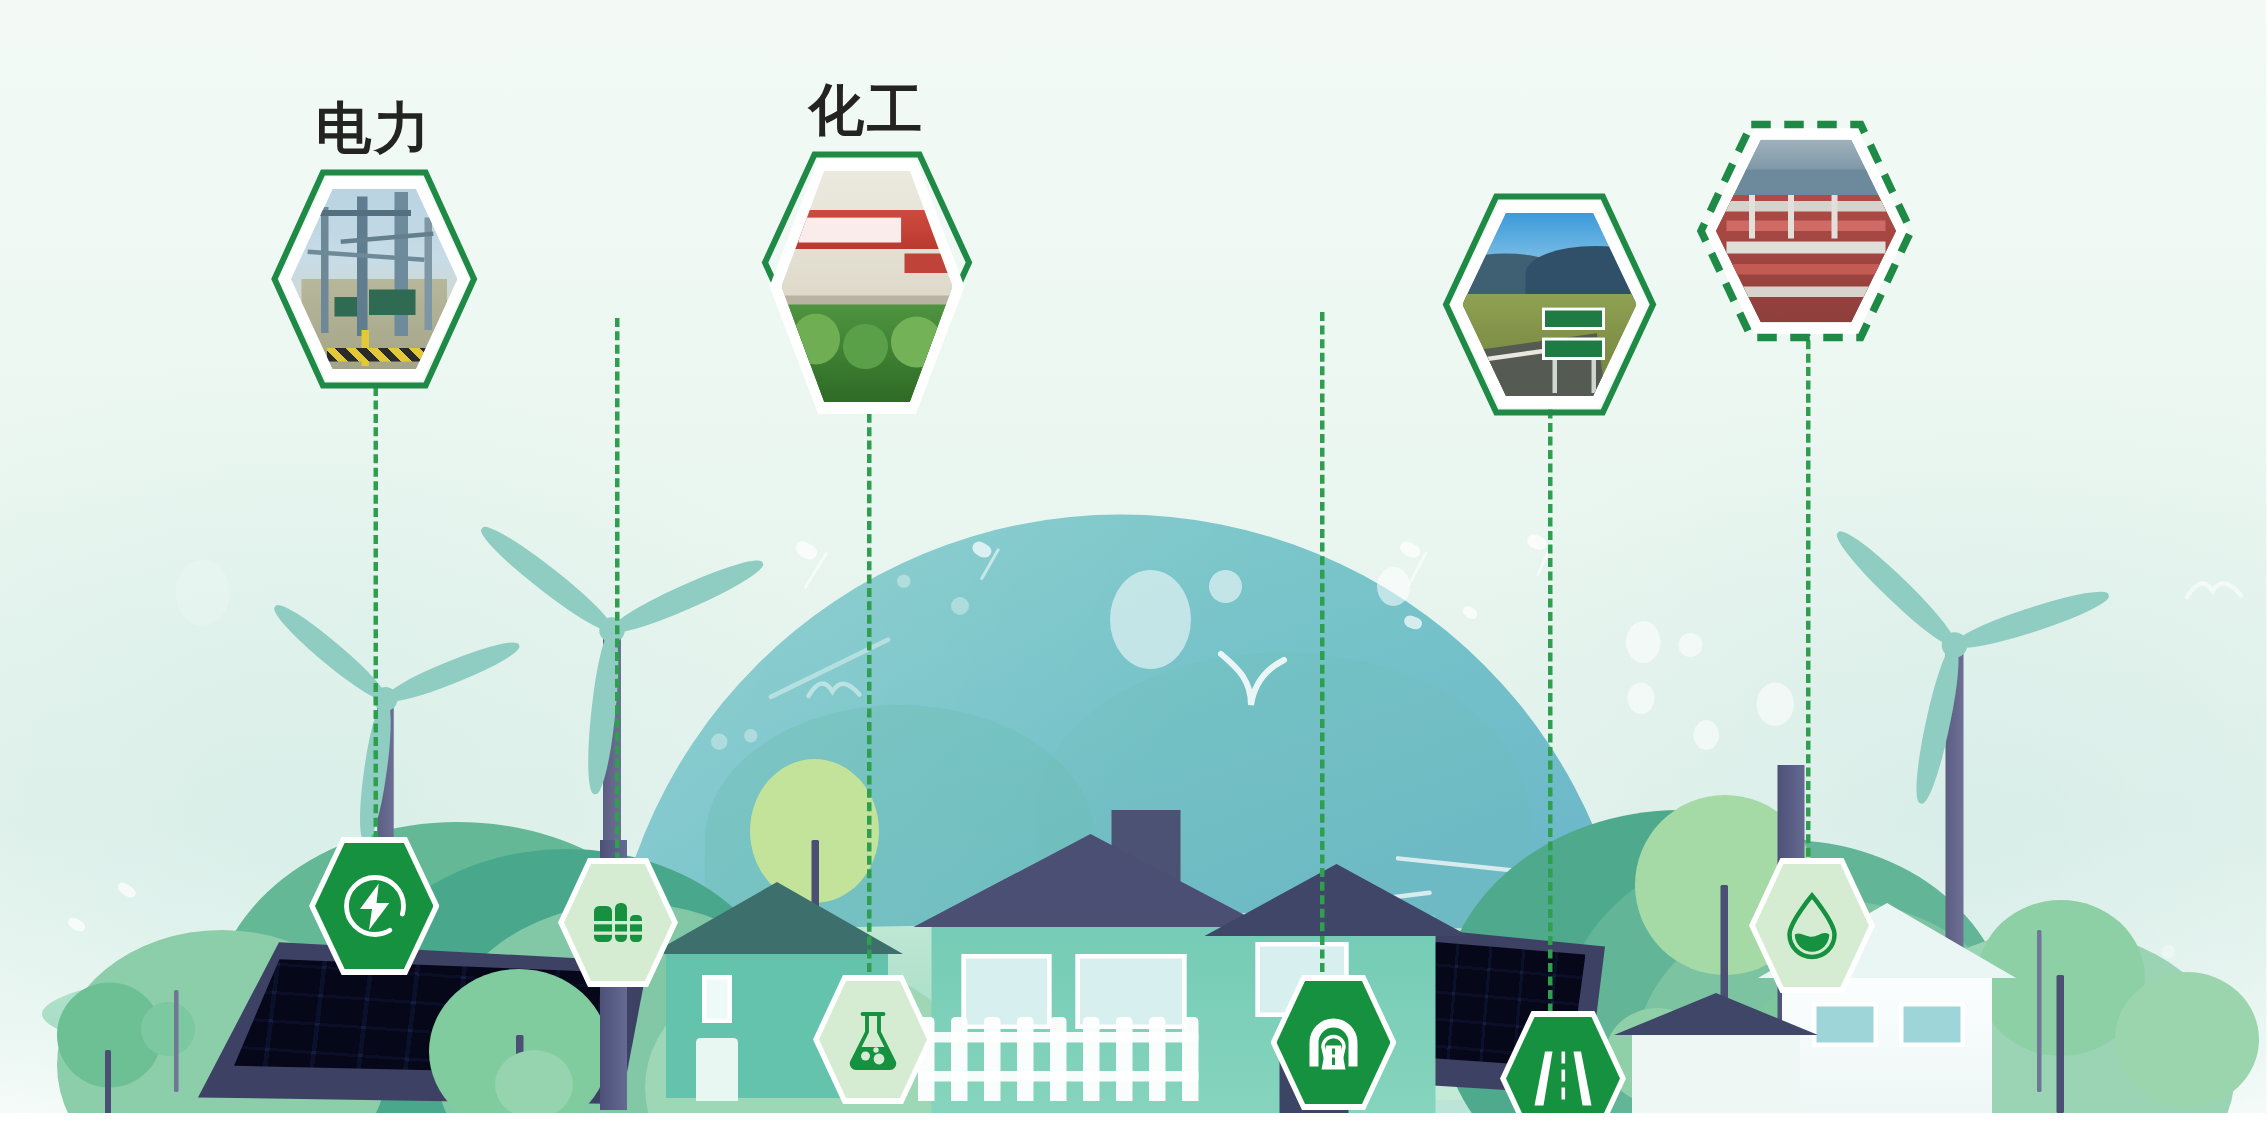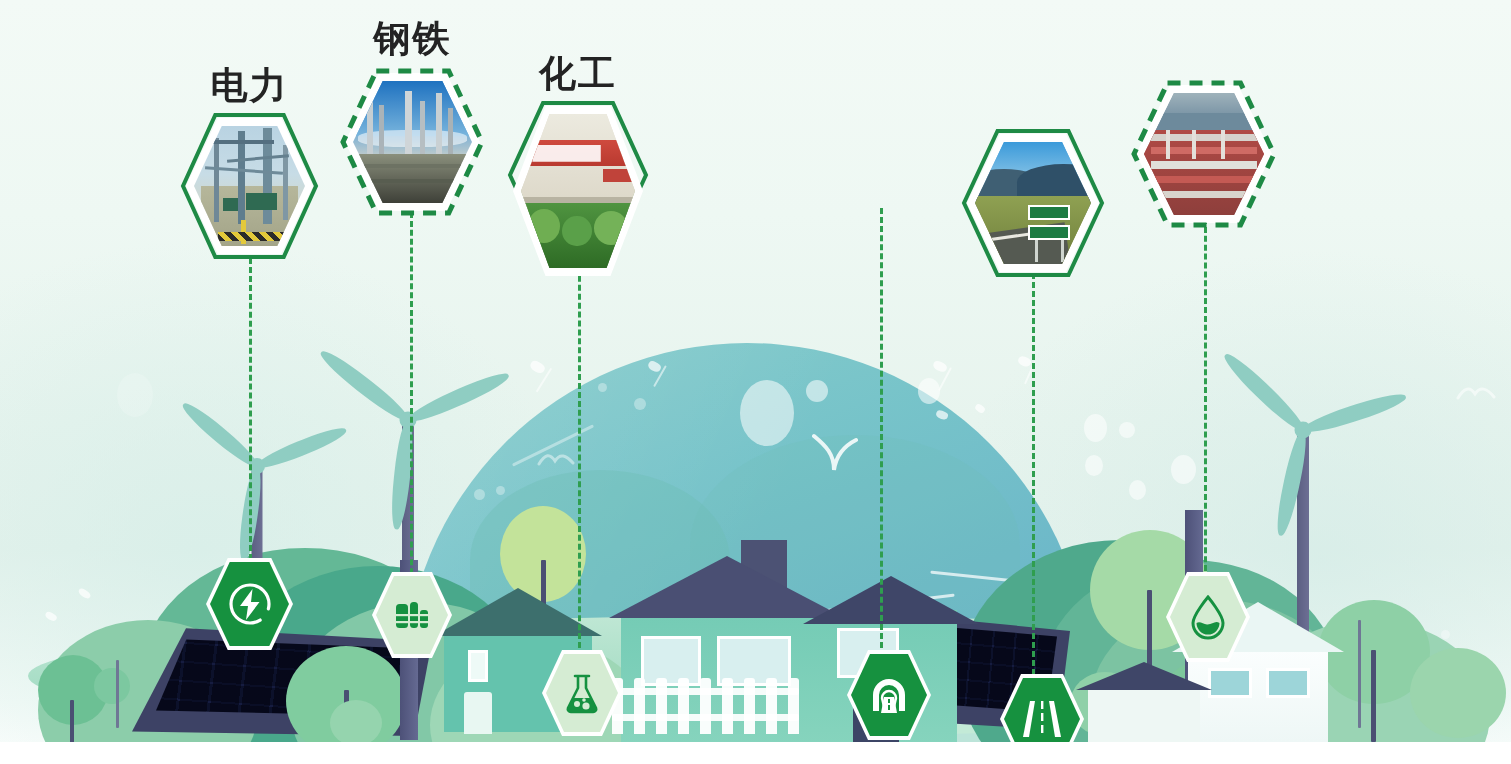--- a/index.html
+++ b/index.html
@@ -338,42 +338,20 @@
         <i style="left:30%;top:26%;width:56%;height:3px;background:#64808f;transform:rotate(-5deg);"></i>
         <i style="left:10%;top:36%;width:70%;height:3px;background:#6e8a99;transform:rotate(4deg);"></i>
         <i style="left:47%;top:56%;width:28%;height:14%;background:#2f6a52;"></i>
         <i style="left:26%;top:60%;width:14%;height:11%;background:#2f6a52;"></i>
         <i style="left:42%;top:78%;width:5px;height:20%;background:#e3c93a;"></i>
         <i style="left:22%;top:88%;width:62%;height:8%;background:repeating-linear-gradient(45deg,#2a2a2a 0 5px,#e3c93a 5px 10px);"></i>
       </div>
     </div>
   </div>
 
-  <div class="hexcard" style="left:340px;top:68px;width:145px;height:148px;">
-    <div class="hex-label" style="top:-54px;">钢铁</div>
-    <div class="hex-white hexshape"></div>
-    <div class="hex-photo hexshape">
-      <div class="ph ph-steel">
-        <i style="left:0;top:0;width:100%;height:45%;background:linear-gradient(180deg,#1f72c0,#79b5dd);"></i>
-        <i style="left:4%;top:40%;width:92%;height:14%;background:rgba(255,255,255,.55);border-radius:40%;"></i>
-        <i style="left:12%;top:12%;width:6px;height:50%;background:#c6ced2;"></i>
-        <i style="left:22%;top:20%;width:5px;height:42%;background:#aab3b8;"></i>
-        <i style="left:44%;top:8%;width:7px;height:56%;background:#cfd5d8;"></i>
-        <i style="left:56%;top:16%;width:5px;height:48%;background:#b6bec2;"></i>
-        <i style="left:70%;top:10%;width:6px;height:54%;background:#c9d0d3;"></i>
-        <i style="left:80%;top:22%;width:5px;height:42%;background:#a9b2b6;"></i>
-        <i style="left:0;top:60%;width:100%;height:40%;background:linear-gradient(180deg,#8a8f7c,#3e4038);"></i>
-        <i style="left:6%;top:68%;width:88%;height:4px;background:#6d7263;"></i>
-        <i style="left:6%;top:80%;width:88%;height:4px;background:#585d50;"></i>
-      </div>
-    </div>
-    <svg class="hex-border-svg" width="145" height="148" viewBox="0 0 145 148">
-      <polygon points="36.25,3 108.75,3 142,74 108.75,145 36.25,145 3,74" fill="none" stroke="#1e8a45" stroke-width="5" stroke-dasharray="13 9" stroke-linecap="butt"></polygon>
-    </svg>
-  </div>
 
   <div class="hexcard" style="left:508px;top:101px;width:140px;height:180px;">
     <div class="hex-label" style="top:-52px;">化工</div>
     <svg class="hex-border-svg" width="140" height="148" viewBox="0 0 140 148">
       <polygon points="35,2 105,2 138,74 105,146 35,146 2,74" fill="none" stroke="#1e8a45" stroke-width="4"></polygon>
     </svg>
     <div class="hex-white hexshape"></div>
     <div class="hex-photo hexshape">
       <div class="ph ph-chem">
         <i style="left:0;top:0;width:100%;height:58%;background:linear-gradient(180deg,#eceadf,#ddd8c9);"></i>

